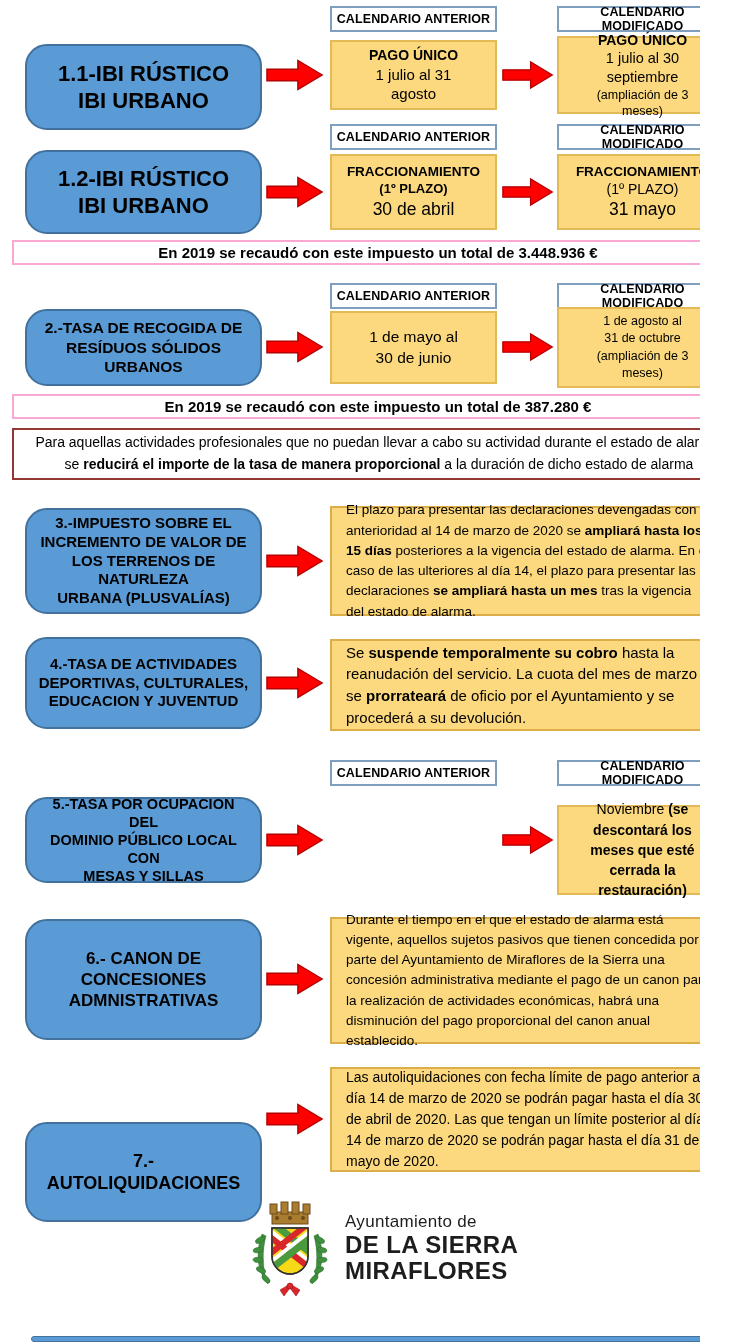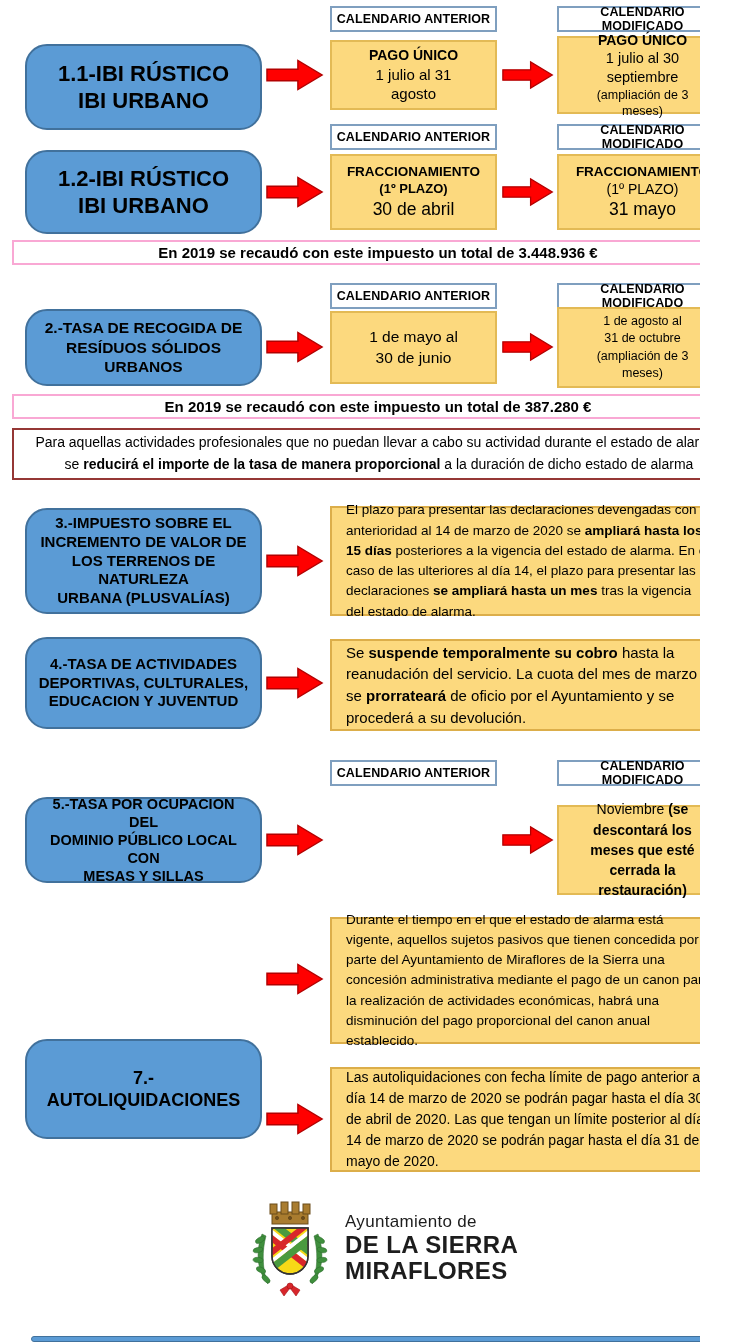--- a/index.html
+++ b/index.html
@@ -206,30 +206,35 @@
   </div>
   <div class="abs arrow" style="left:502px;top:823px;width:52px;height:34px;">
     <svg viewBox="0 0 60 34">
         <polygon points="1,11 33,11 33,2 58,17 33,32 33,23 1,23" fill="#ff0000" stroke="#b30000" stroke-width="1.5"></polygon>
       </svg>
   </div>
   <div class="abs obox" style="left:557px;top:805px;width:171px;height:90px;">
     <div style="font-size:14px;line-height:1.45;"><span style="font-weight: 400;">Noviembre </span><span style="font-weight: 700;">(se descontará los meses que esté cerrada la restauración)</span></div>
   </div>
 
+  <div class="abs bluebox" style="left:25px;top:919px;width:237px;height:121px;font-size:17px;">
+    <span class="pre">6.- CANON DE
+CONCESIONES
+ADMNISTRATIVAS</span>
+  </div>
   <div class="abs arrow" style="left:266px;top:962px;width:58px;height:34px;">
     <svg viewBox="0 0 60 34">
         <polygon points="1,11 33,11 33,2 58,17 33,32 33,23 1,23" fill="#ff0000" stroke="#b30000" stroke-width="1.5"></polygon>
       </svg>
   </div>
   <div class="abs opanel" style="left:330px;top:917px;width:398px;height:127px;font-size:13.5px;">
     <span><span style="font-weight: 400;">Durante el tiempo en el que el estado de alarma está vigente, aquellos sujetos pasivos que tienen concedida por parte del Ayuntamiento de Miraflores de la Sierra una concesión administrativa mediante el pago de un canon para la realización de actividades económicas, habrá una disminución del pago proporcional del canon anual establecido.</span></span>
   </div>
 
-  <div class="abs bluebox" style="left:25px;top:1039px;width:237px;height:100px;font-size:18px;">
+  <div class="abs bluebox" style="left:25px;top:1122px;width:237px;height:100px;font-size:18px;">
     <span class="pre">7.- AUTOLIQUIDACIONES</span>
   </div>
   <div class="abs arrow" style="left:266px;top:1102px;width:58px;height:34px;">
     <svg viewBox="0 0 60 34">
         <polygon points="1,11 33,11 33,2 58,17 33,32 33,23 1,23" fill="#ff0000" stroke="#b30000" stroke-width="1.5"></polygon>
       </svg>
   </div>
   <div class="abs opanel" style="left:330px;top:1067px;width:398px;height:105px;font-size:14px;line-height:1.5;">
     <span><span style="font-weight: 400;">Las autoliquidaciones con fecha límite de pago anterior al día 14 de marzo de 2020 se podrán pagar hasta el día 30 de abril de 2020. Las que tengan un límite posterior al día 14 de marzo de 2020 se podrán pagar hasta el día 31 de mayo de 2020.</span></span>
   </div>

